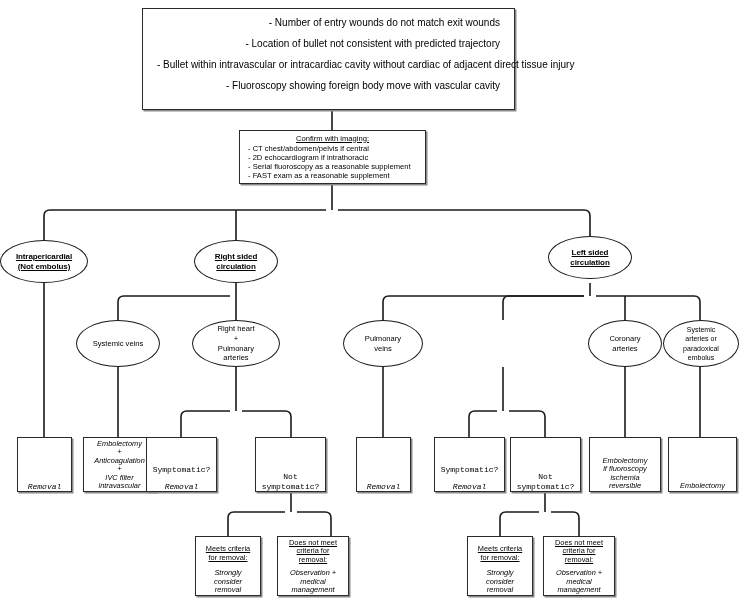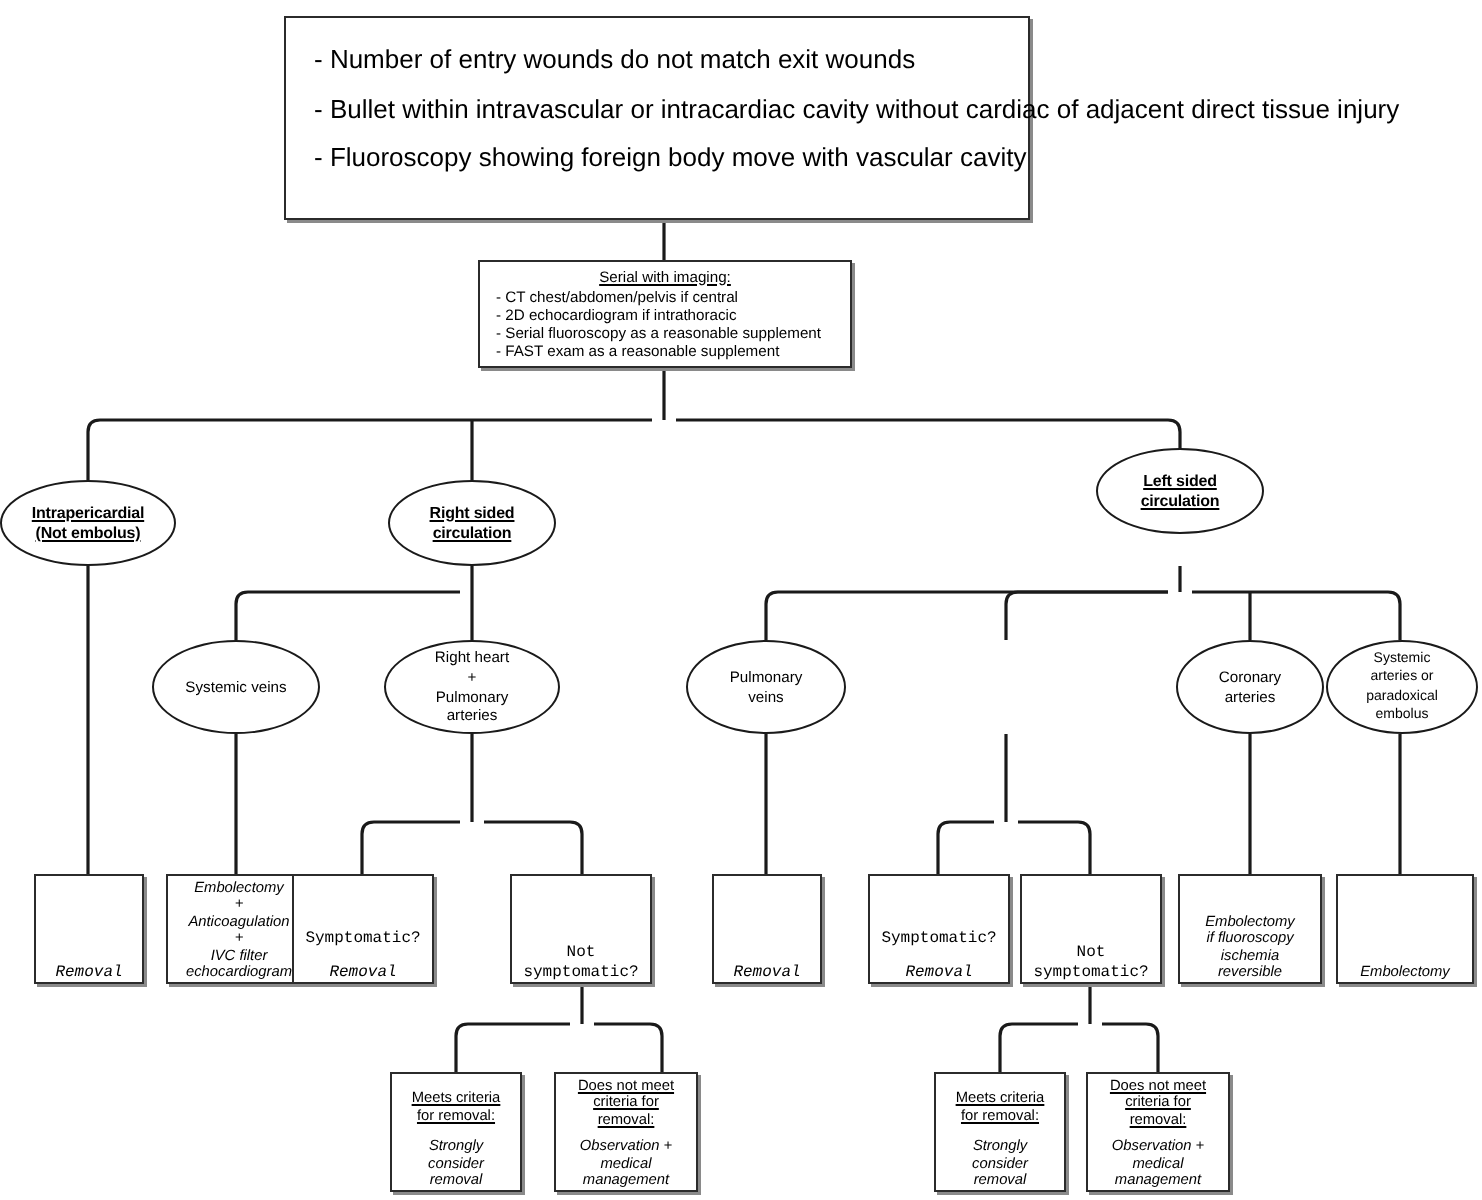--- a/index.html
+++ b/index.html
@@ -65,23 +65,24 @@
   }
   .bullets {
     display: block;
     text-align: left;
     width: 100%;
     box-sizing: border-box;
     padding: 10px 14px;
   }
   .bullets div {
     margin: 0 0 9px 0;
-    font-size: 13px;
+    font-size: 10px;
     line-height: 1.2;
     white-space: nowrap;
+    text-align: right;
   }
   .imaging {
     display: block;
     text-align: left;
     width: 100%;
     box-sizing: border-box;
     padding: 4px 8px;
   }
   .imaging .ttl {
     text-align: center;
@@ -161,46 +162,47 @@
     <path d="M 551 512 L 573 512 Q 579 512 579 518 L 579 536"></path>
 
     <line x1="625" y1="367" x2="625" y2="437"></line>
 
     <line x1="700" y1="367" x2="700" y2="437"></line>
   </svg>
 
   <div class="node box" style="left:142px; top:8px; width:373px; height:102px; align-items:flex-start; justify-content:center;">
     <div class="bullets">
       <div>- Number of entry wounds do not match exit wounds</div>
+      <div>- Location of bullet not consistent with predicted trajectory</div>
       <div>- Bullet within intravascular or intracardiac cavity without cardiac of adjacent direct tissue injury</div>
       <div> - Fluoroscopy showing foreign body move with vascular cavity</div>
     </div>
   </div>
 
   <div class="node box" style="left:239px; top:130px; width:187px; height:54px; align-items:flex-start; justify-content:center;">
     <div class="imaging">
-      <div class="ttl">Serial with imaging:</div>
+      <div class="ttl">Confirm with imaging:</div>
       <div class="ln">- CT chest/abdomen/pelvis if central</div>
       <div class="ln">- 2D echocardiogram if intrathoracic</div>
       <div class="ln">- Serial fluoroscopy as a reasonable supplement</div>
       <div class="ln">- FAST exam as a reasonable supplement</div>
     </div>
   </div>
 
   <div class="node oval" style="left:0px; top:240px; width:88px; height:43px;">
     <div class="ov-label">Intrapericardial</div>
     <div class="ov-label">(Not embolus)</div>
   </div>
 
   <div class="node oval" style="left:194px; top:240px; width:84px; height:43px;">
     <div class="ov-label">Right sided</div>
     <div class="ov-label">circulation</div>
   </div>
 
-  <div class="node oval" style="left:548px; top:224px; width:84px; height:43px;">
+  <div class="node oval" style="left:548px; top:236px; width:84px; height:43px;">
     <div class="ov-label">Left sided</div>
     <div class="ov-label">circulation</div>
   </div>
 
   <div class="node oval" style="left:76px; top:320px; width:84px; height:47px;">
     <div class="ov-plain">Systemic veins</div>
   </div>
 
   <div class="node oval" style="left:192px; top:320px; width:88px; height:47px;">
     <div class="ov-plain">Right heart</div>
@@ -230,21 +232,21 @@
   <div class="node box" style="left:17px; top:437px; width:55px; height:55px;">
     <div class="ital bx-txt">Removal</div>
   </div>
 
   <div class="node box" style="left:83px; top:437px; width:73px; height:55px;">
     <div class="ital bx-sm">Embolectomy</div>
     <div class="ital bx-sm">+</div>
     <div class="ital bx-sm">Anticoagulation</div>
     <div class="ital bx-sm">+</div>
     <div class="ital bx-sm">IVC filter</div>
-    <div class="ital bx-sm">echocardiogram</div>
+    <div class="ital bx-sm">intravascular</div>
   </div>
 
   <div class="node box" style="left:146px; top:437px; width:71px; height:55px;">
     <div class="plain bx-txt">Symptomatic?</div>
     <div class="gap"></div>
     <div class="ital bx-txt">Removal</div>
   </div>
 
   <div class="node box" style="left:255px; top:437px; width:71px; height:55px;">
     <div class="plain bx-txt">Not</div>

